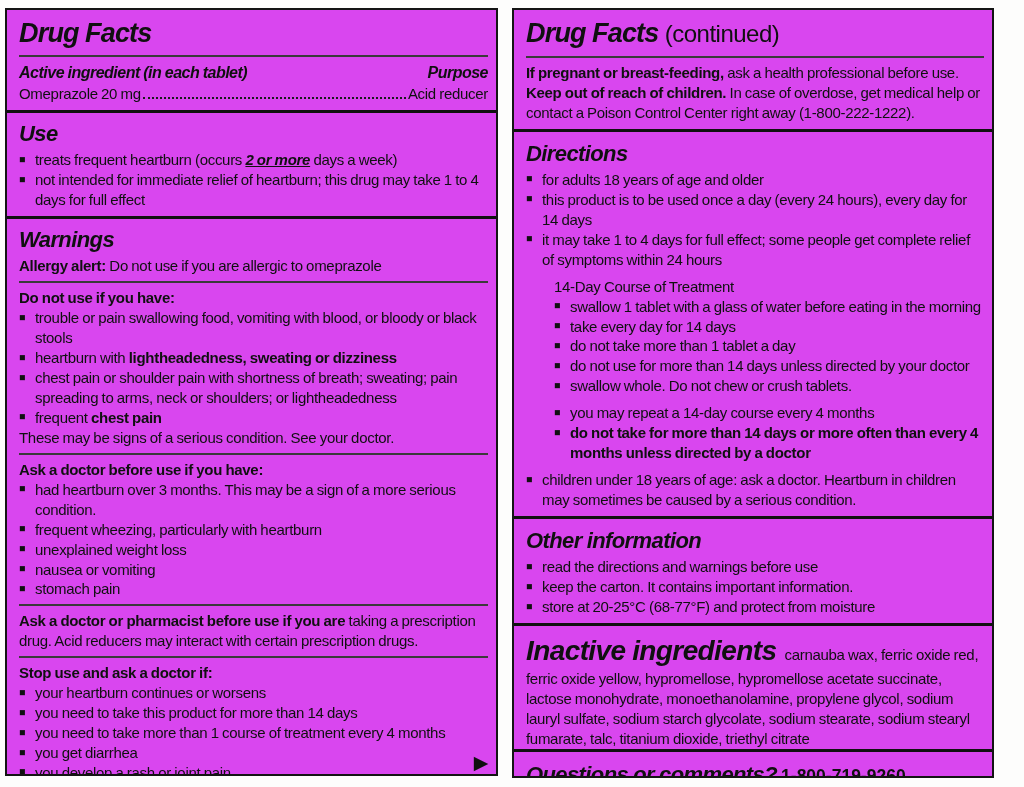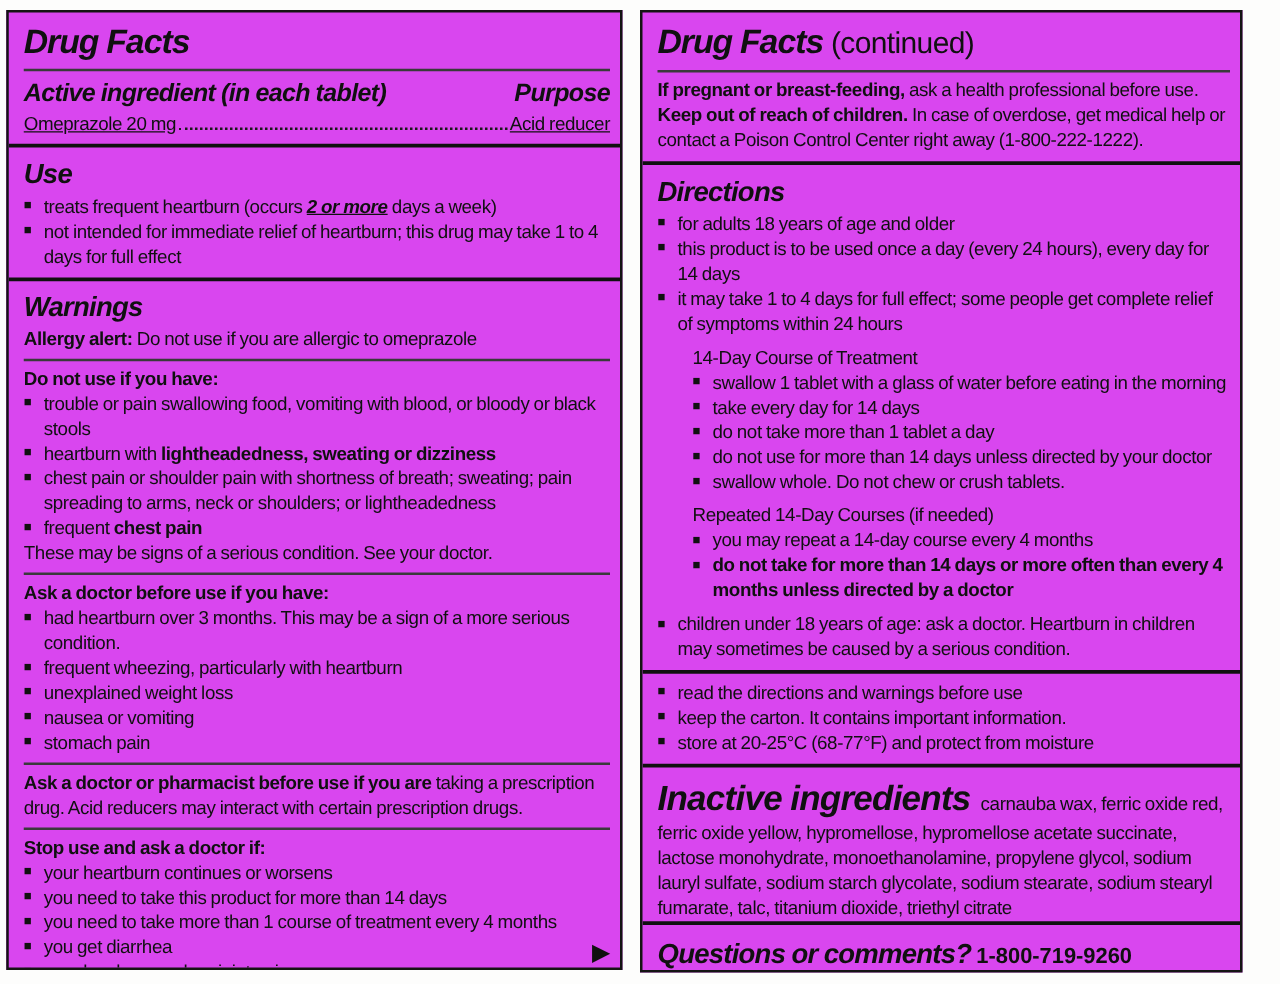--- a/index.html
+++ b/index.html
@@ -19,22 +19,22 @@
   h1.df-title { font-size:27px; font-style:italic; font-weight:bold; letter-spacing:-0.8px;
                 margin:2px 0 3px 0; }
   h1.df-title .cont { font-style:normal; font-weight:normal; font-size:24px; letter-spacing:-0.5px; }
   .rule-title { border:0; border-top:2px solid #3a3a3a; margin:1px 0 5px 0; }
   .rule-thin  { border:0; border-top:2px solid #3a3a3a; margin:5px 0; }
   .rule-thick { border:0; border-top:3.5px solid #101010; margin:6px -8px 6px -12px; }
 
   h2.section { font-size:22px; font-style:italic; font-weight:bold; letter-spacing:-0.6px;
                margin:1px 0 2px 0; }
   .active-row { display:flex; justify-content:space-between; align-items:baseline; }
-  .active-h { font-size:20px; font-style:italic; font-weight:bold; letter-spacing:-0.5px; }
-  .dots-row { display:flex; align-items:baseline; margin-top:1px;text-decoration:underline; }
+  .active-h { font-size:16px; font-style:italic; font-weight:bold; letter-spacing:-0.5px; }
+  .dots-row { display:flex; align-items:baseline; margin-top:1px; }
   .dots-row .leader { flex:1; border-bottom:2.6px dotted #1a1a1a; margin:0 2px 3px 2px; height:1px; }
 
   ul.bullets { list-style:none; }
   ul.bullets li { position:relative; padding-left:16px; }
   ul.bullets li .bullet { position:absolute; left:0; top:2.5px; font-size:10.5px; }
   p.para { margin:0; }
   .footer-note { margin:0; }
 
   .subsection { margin-left:28px; margin-top:7px; }
   .sub-head { font-weight:normal; }
@@ -140,33 +140,33 @@
     <ul class="bullets">
         <li><span class="bullet">■</span><span>swallow 1 tablet with a glass of water before eating in the morning</span></li>
         <li><span class="bullet">■</span><span>take every day for 14 days</span></li>
         <li><span class="bullet">■</span><span>do not take more than 1 tablet a day</span></li>
         <li><span class="bullet">■</span><span>do not use for more than 14 days unless directed by your doctor</span></li>
         <li><span class="bullet">■</span><span>swallow whole. Do not chew or crush tablets.</span></li>
       </ul>
   </div>
 
   <div class="subsection">
-    <p class="sub-head">Repeated 14-Day Courses (if needed)</p>
     <ul class="bullets">
         <li><span class="bullet">■</span><span>you may repeat a 14-day course every 4 months</span></li>
         <li><span class="bullet">■</span><span class="b">do not take for more than 14 days or more often than every 4 months unless directed by a doctor</span></li>
       </ul>
   </div>
 
   <ul class="bullets mt">
       <li><span class="bullet">■</span><span>children under 18 years of age: ask a doctor. Heartburn in children may sometimes be caused by a serious condition.</span></li>
     </ul>
 
   <hr class="rule-thick">
 
+  <h2 class="section">Other information</h2>
   <ul class="bullets">
       <li><span class="bullet">■</span><span>read the directions and warnings before use</span></li>
       <li><span class="bullet">■</span><span>keep the carton. It contains important information.</span></li>
       <li><span class="bullet">■</span><span>store at 20-25°C (68-77°F) and protect from moisture</span></li>
     </ul>
 
   <hr class="rule-thick">
 
   <p class="para"><span class="inactive-head">Inactive ingredients</span><span>carnauba wax, ferric oxide red, ferric oxide yellow, hypromellose, hypromellose acetate succinate, lactose monohydrate, monoethanolamine, propylene glycol, sodium lauryl sulfate, sodium starch glycolate, sodium stearate, sodium stearyl fumarate, talc, titanium dioxide, triethyl citrate</span></p>
 

